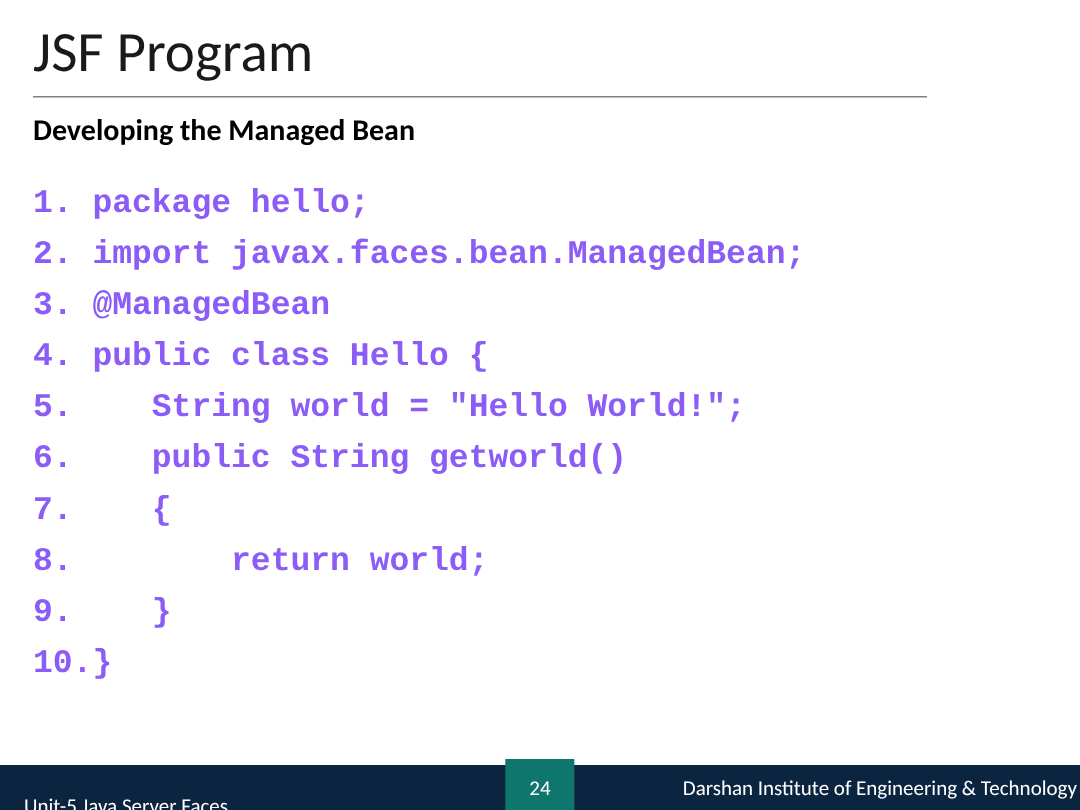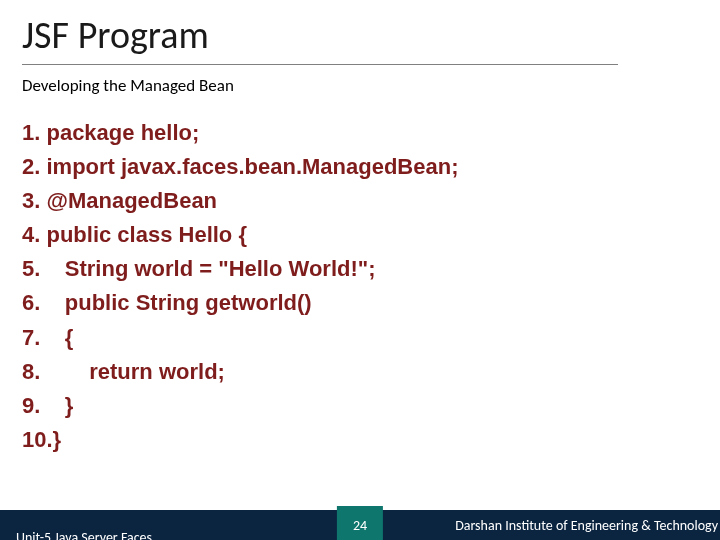--- a/index.html
+++ b/index.html
@@ -22,30 +22,30 @@
     color: #1a1a1a;
     padding-bottom: 6px;
     letter-spacing: 0;
   }
   .title-rule {
     border: none;
     border-top: 1px solid #808080;
     margin: 0 0 10px 0;
   }
   .subhead {
-    font-size: 17px;
-    font-weight: 400;
+    font-size: 20px;
+    font-weight: 700;
     color: #000000;
     margin-bottom: 6px;
   }
   .code-block {
-    font-family: Liberation Sans, sans-serif;
+    font-family: Liberation Mono, monospace;
     font-size: 22px;
     font-weight: bold;
-    color: #7f1d1d;
+    color: #8b5cf6;
     line-height: 1.55;
     white-space: pre;
     margin-top: 20px;
   }
   .footer {
     position: absolute;
     left: 0;
     bottom: 0;
     width: 720px;
     height: 30px;

